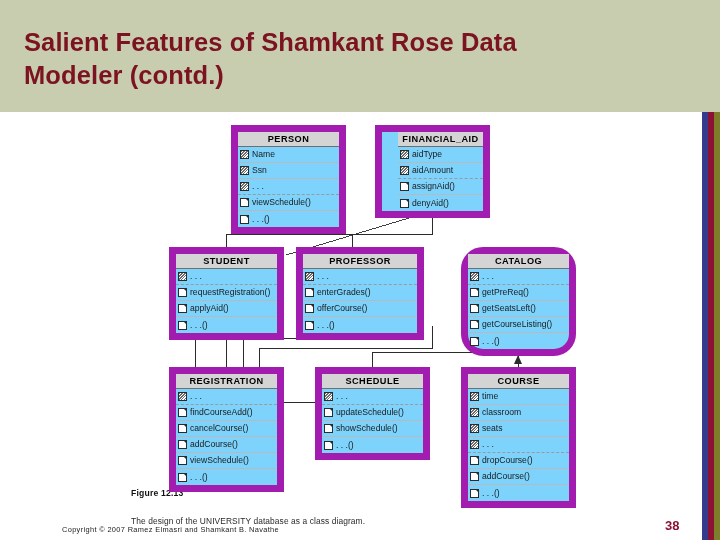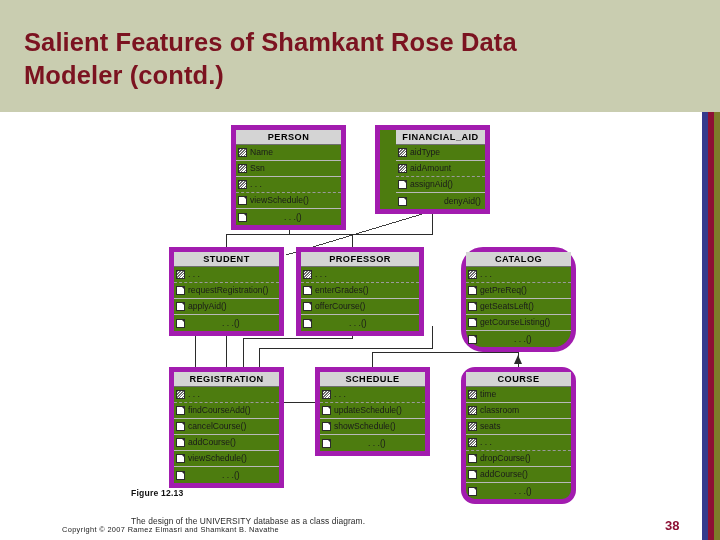--- a/index.html
+++ b/index.html
@@ -57,22 +57,22 @@
   #connectors {
     position: absolute;
     left: 0; top: 0;
     width: 702px; height: 380px;
     pointer-events: none;
   }
 
   
   .uml-class {
     position: absolute;
-    border: 5px solid #a21caf;
-    background: #4d7c0f;
+    border: 7px solid #a21caf;
+    background: #7dd3fc;
     font-size: 8.6px;
     color: #111111;
     z-index: 3;
   }
   .uml-header {
     height: 15px;
     line-height: 15px;
     text-align: center;
     font-weight: bold;
     font-size: 9.2px;
@@ -86,21 +86,21 @@
   .uml-row {
     height: 16px;
     line-height: 16px;
     padding-left: 2px;
     border-bottom: 1px solid #b9b9b9;
     white-space: nowrap;
     overflow: hidden;
     display: flex;
     align-items: center;
   }
-  .uml-row:last-child { border-bottom: none; gap: 34px; }
+  .uml-row:last-child { border-bottom: none; }
   .uml-row.sep-after { border-bottom: 1px dashed #9a9a9a; }
   .row-label {
     margin-left: 3px;
     font-size: 8.6px;
     line-height: 11px;
     color: #1a1a1a;
   }
 
   
   .mini-icon {
@@ -349,21 +349,21 @@
         </div>
         <div class="uml-row">
           <span class="mini-icon icon-method"></span>
           <span class="row-label">showSchedule()</span>
         </div>
         <div class="uml-row">
           <span class="mini-icon icon-method"></span>
           <span class="row-label">. . .()</span>
         </div>
       </div>
-      <div class="uml-class" style="left: 461px; top: 255px; width: 115px; border-radius: 14px;">
+      <div class="uml-class" style="left: 461px; top: 255px; width: 115px;">
         <div class="uml-header">COURSE</div>
         <div class="uml-row">
           <span class="mini-icon icon-attr"></span>
           <span class="row-label">time</span>
         </div>
         <div class="uml-row">
           <span class="mini-icon icon-attr"></span>
           <span class="row-label">classroom</span>
         </div>
         <div class="uml-row">

